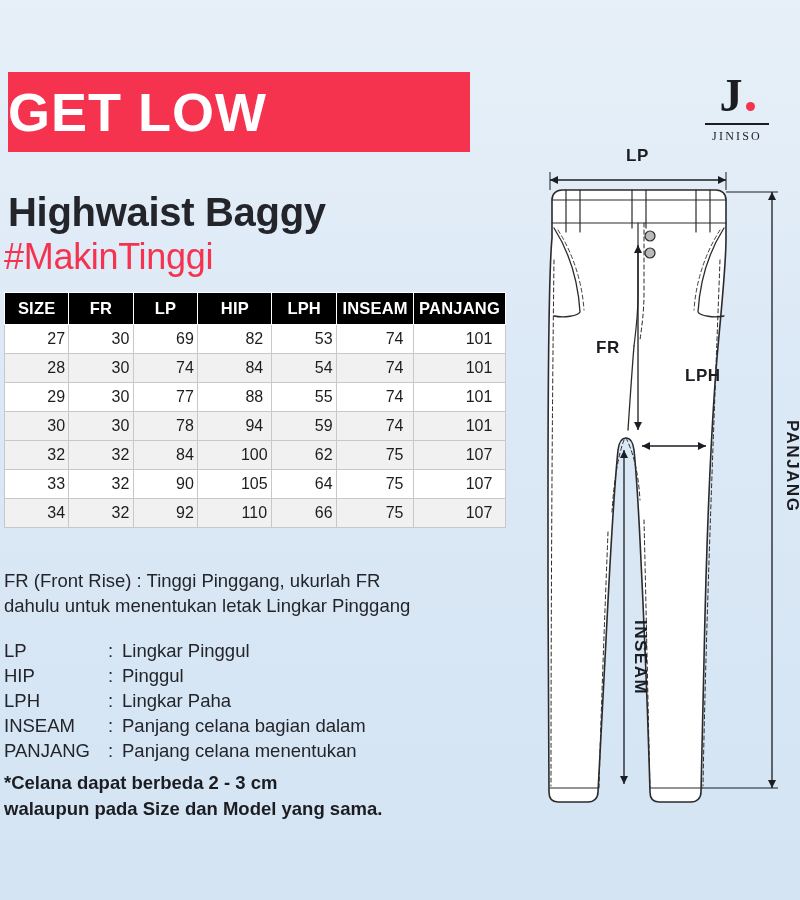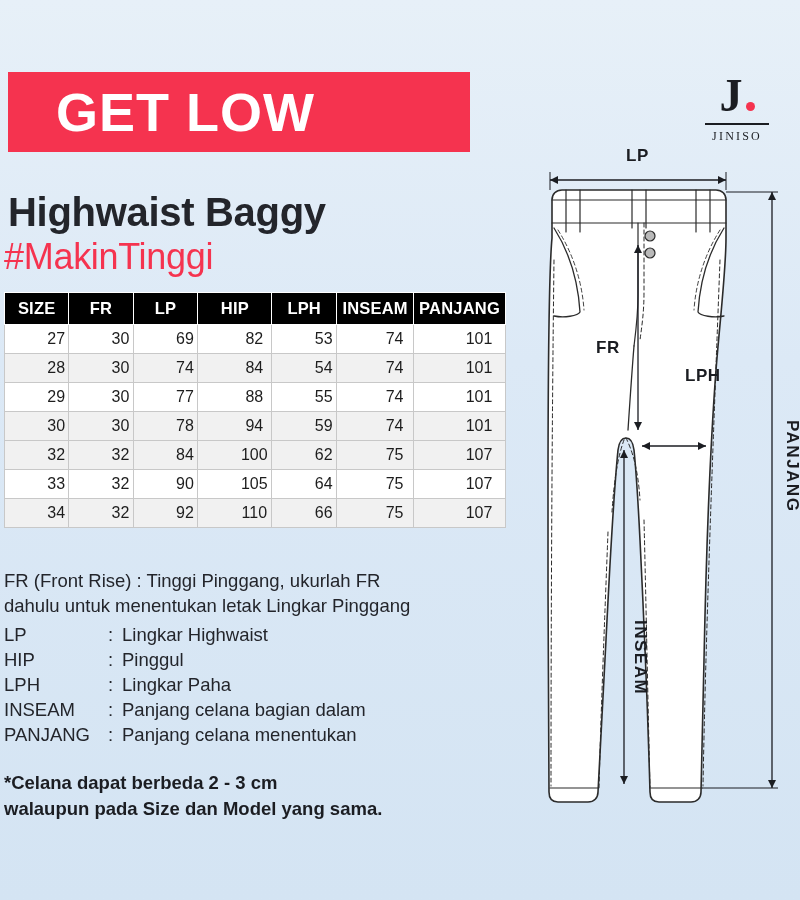--- a/index.html
+++ b/index.html
@@ -32,21 +32,20 @@
 
   .title-banner {
     position: absolute;
     left: 8px;
     top: 72px;
     width: 462px;
     height: 80px;
     background: #f5334f;
     display: flex;
     align-items: center;
-    padding-left: 48px;
     box-sizing: border-box;
   }
   .title-banner .banner-text {
     color: #ffffff;
     font-size: 54px;
     font-weight: bold;
     letter-spacing: 1px;
     line-height: 1;
   }
 
@@ -114,21 +113,21 @@
   #legend {
     position: absolute;
     left: 4px;
     top: 568px;
     width: 520px;
     color: #23252b;
     font-size: 18.5px;
     line-height: 25px;
   }
   #legend .intro {
-    margin-bottom: 4px;
+    margin-bottom: 20px;
   }
   .legend-row {
     display: flex;
   }
   .legend-row .lbl {
     width: 104px;
     flex: 0 0 104px;
   }
   .legend-row .sep {
     width: 14px;
@@ -302,21 +301,21 @@
     </table>
 
     <div id="legend">
       <div class="intro">
         <div>FR (Front Rise) : Tinggi Pinggang, ukurlah FR</div>
         <div>dahulu untuk menentukan letak Lingkar Pinggang</div>
       </div>
       <div class="legend-row">
         <span class="lbl">LP</span>
         <span class="sep">:</span>
-        <span class="val">Lingkar Highwaist</span>
+        <span class="val">Lingkar Pinggul</span>
       </div>
       <div class="legend-row">
         <span class="lbl">HIP</span>
         <span class="sep">:</span>
         <span class="val">Pinggul</span>
       </div>
       <div class="legend-row">
         <span class="lbl">LPH</span>
         <span class="sep">:</span>
         <span class="val">Lingkar Paha</span>

